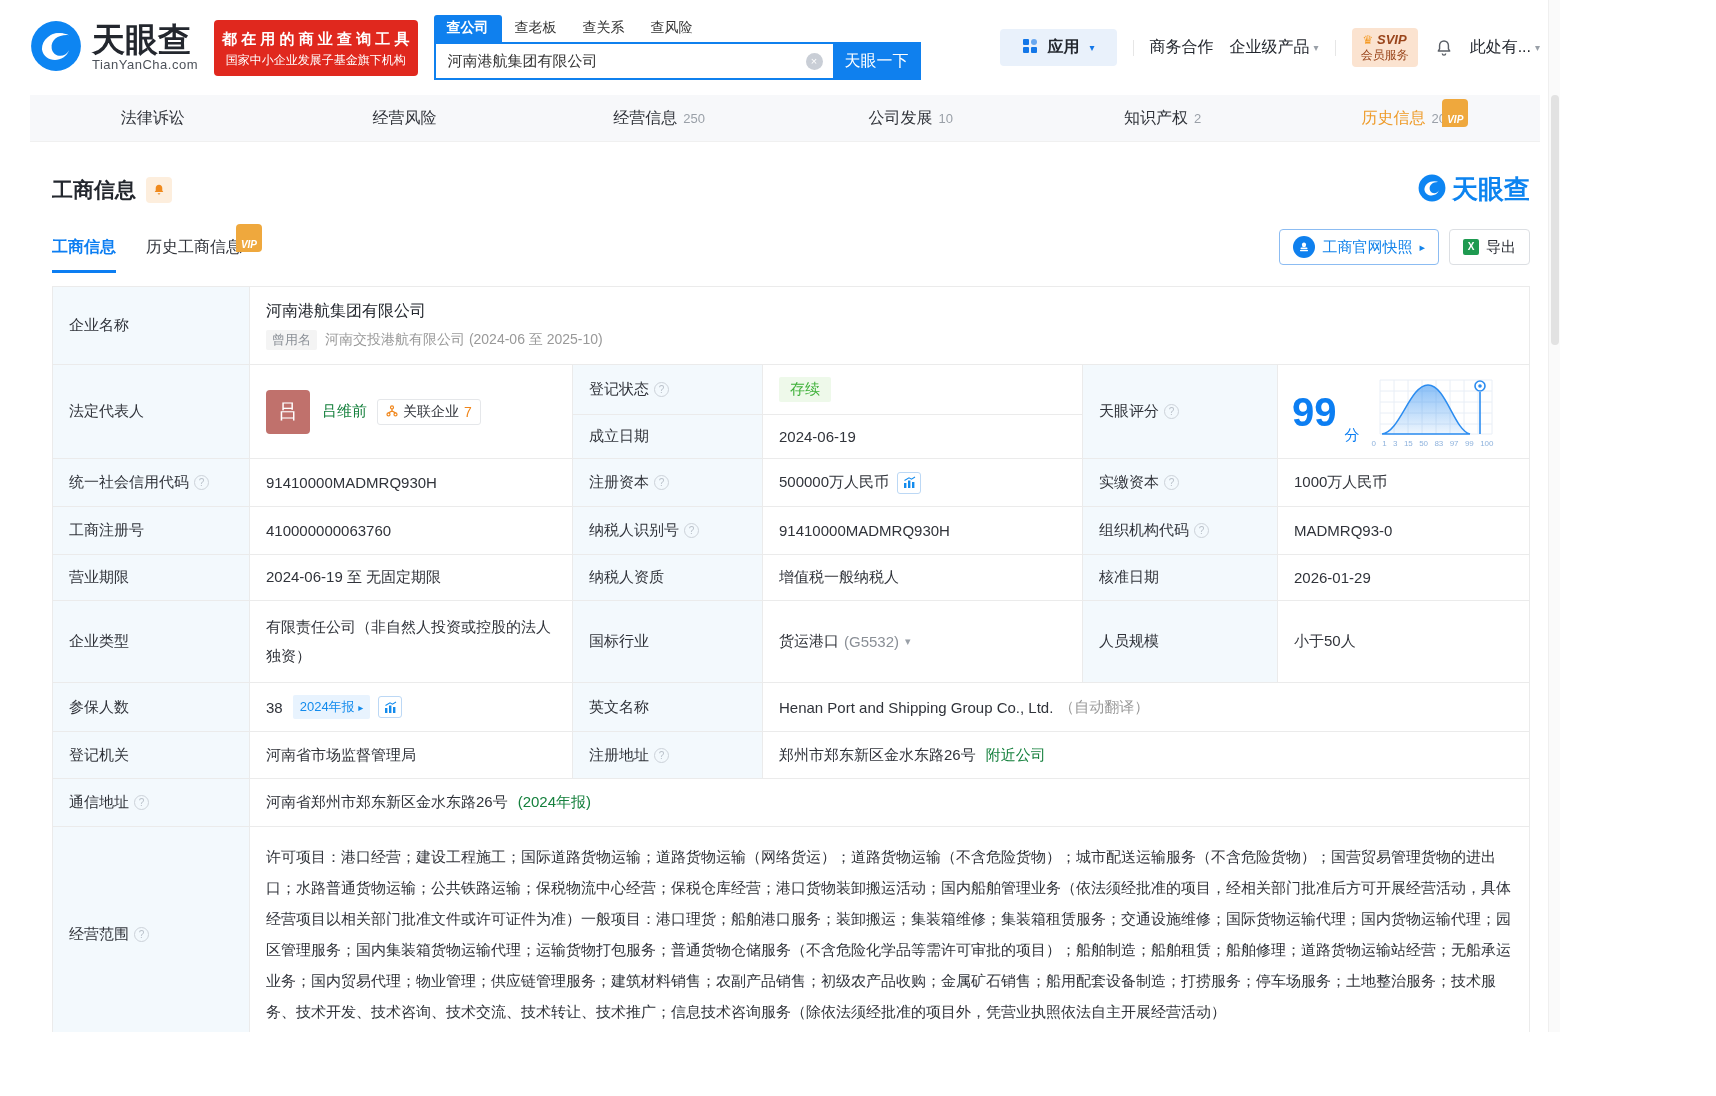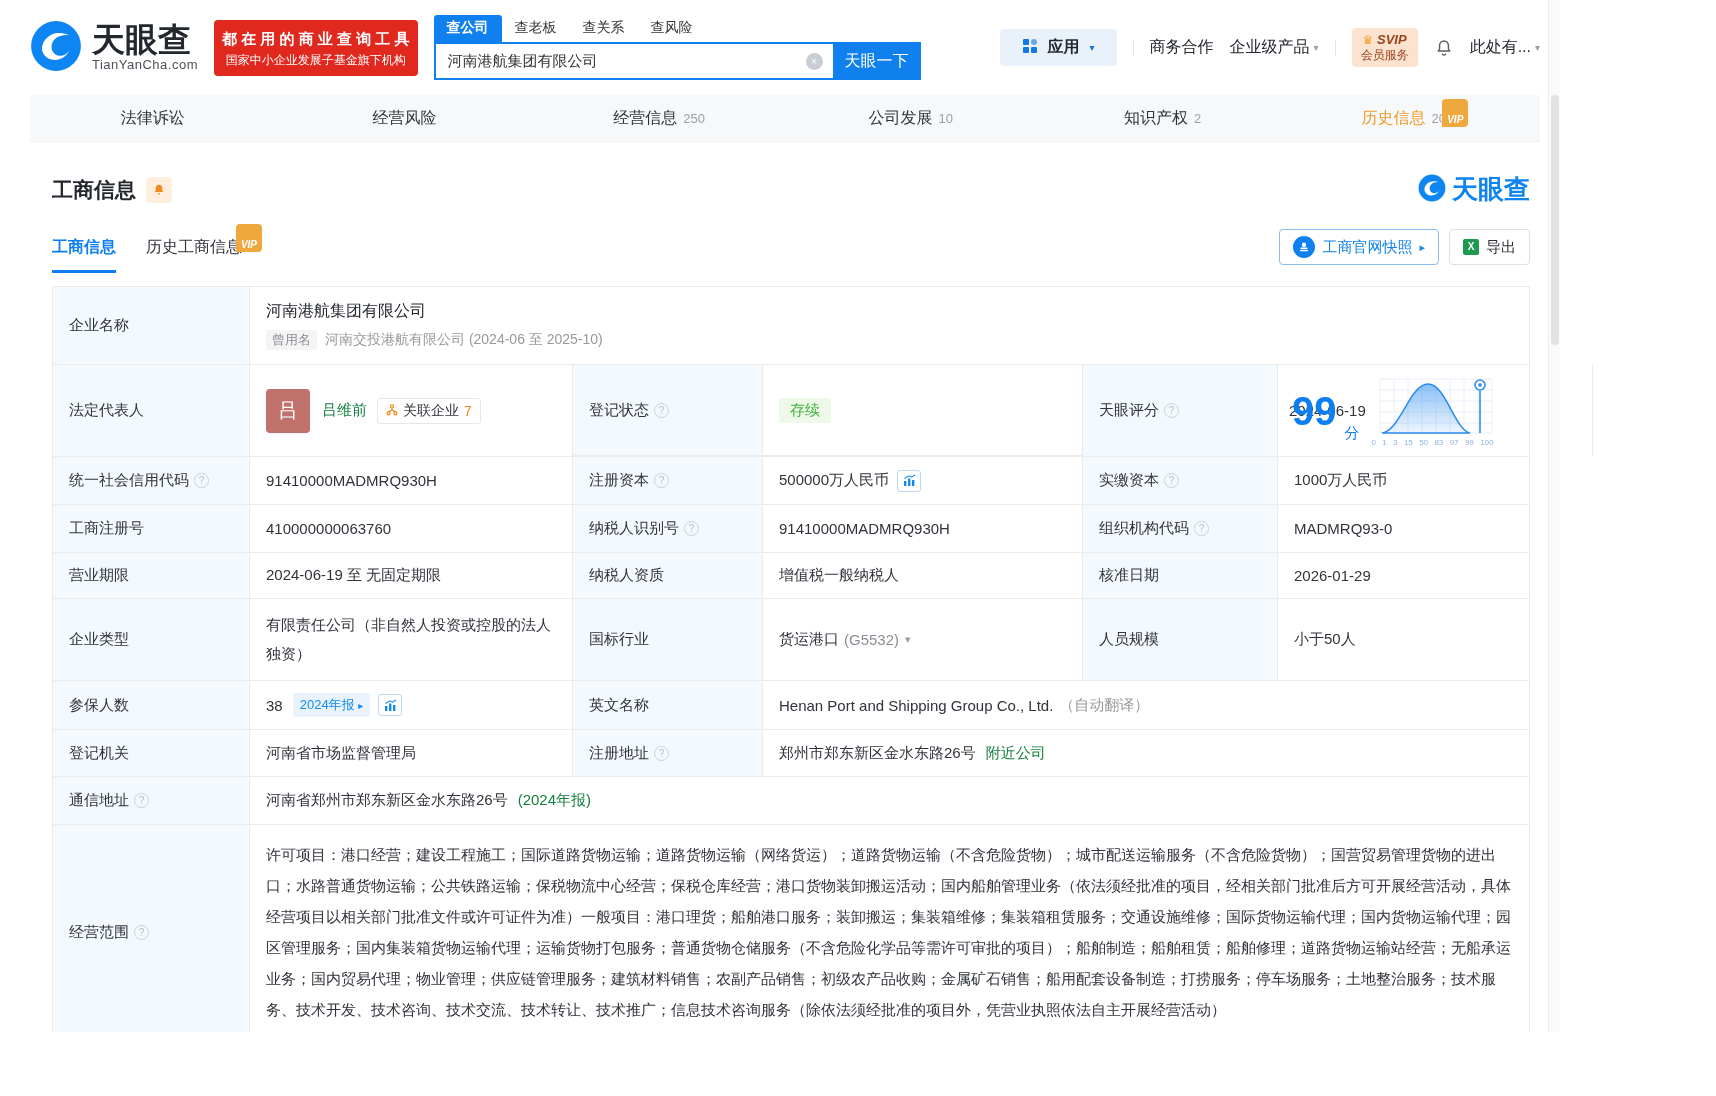--- a/index.html
+++ b/index.html
@@ -74,21 +74,21 @@
 
   
   .info-table { margin-top:13px; border:1px solid #ebebeb; width:1478px; }
   .itr { display:flex; border-bottom:1px solid #ebebeb; }
   .itr:last-child { border-bottom:none; }
   .ith, .itd { padding:12px 16px; font-size:15px; color:#30333a; display:flex; align-items:center; border-right:1px solid #ebebeb; }
   .ith { background:#f3f9fd; gap:5px; flex-shrink:0; }
   .c1 { width:197px; } .c2 { width:323px; flex-shrink:0; } .c3 { width:190px; } .c4 { width:320px; flex-shrink:0; }
   .c5 { width:195px; } .c6 { flex:1; border-right:none; }
   .span-rest { flex:1; border-right:none; }
-  .subcol { width:510px; display:flex; flex-direction:row; flex-shrink:0; }
+  .subcol { width:510px; display:flex; flex-direction:column; flex-shrink:0;align-items:flex-end; }
   .subrow { display:flex; flex:1; }
   .subrow:first-child { border-bottom:1px solid #ebebeb; }
   .subrow .c4 { flex:1; }
 
   .name-cell { flex-direction:column; align-items:flex-start; justify-content:center; gap:8px; }
   .company-name { font-size:16px; color:#23272e; }
   .former-line { display:flex; align-items:center; gap:8px; font-size:14px; color:#999; }
   .former-tag { background:#f4f4f4; color:#8a8f96; font-size:13px; padding:1px 6px; border-radius:2px; }
 
   .avatar { width:44px; height:44px; border-radius:4px; background:#c0716c; color:#fff; font-size:20px; display:flex; align-items:center; justify-content:center; margin-right:12px; flex:0 0 auto; }

